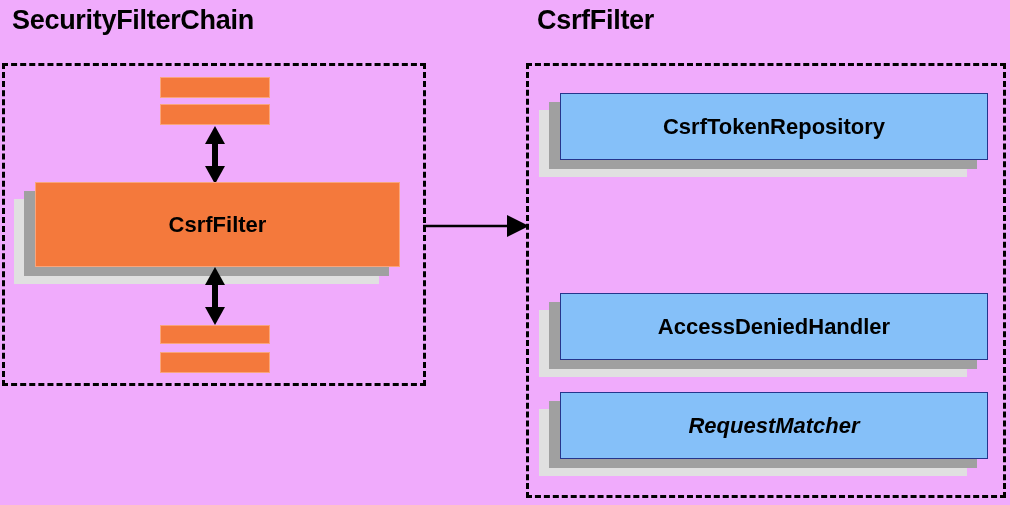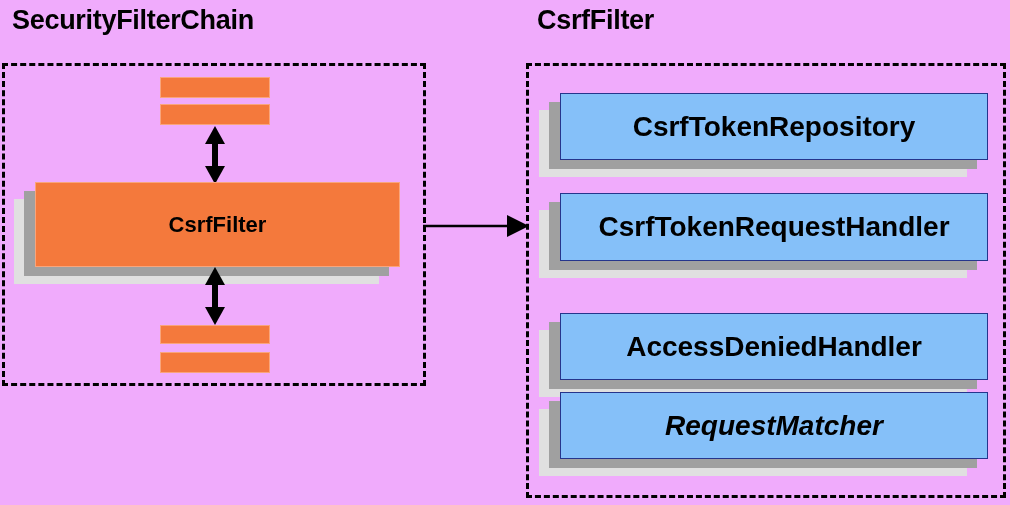--- a/index.html
+++ b/index.html
@@ -79,21 +79,21 @@
   
   .node.orange .face {
     background: #F4793C;
     border: 1px solid #F9A57C;
     font-size: 22px;
   }
   
   .node.blue .face {
     background: #85C0F9;
     border: 1px solid #26358C;
-    font-size: 28px;
+    font-size: 22px;
   }
 
   
   .bar {
     position: absolute;
     background: #F4793C;
     border: 1px solid #F9A57C;
     box-sizing: border-box;
   }
 
@@ -144,27 +144,22 @@
   </svg>
 
   <div class="dashed-panel" id="panel-right"></div>
 
   <div class="node blue" style="left:560px; top:93px; width:428px; height:67px;">
     <div class="shade-far"></div>
     <div class="shade-near"></div>
     <div class="face">CsrfTokenRepository</div>
   </div>
 
-  <div class="node blue" style="left:560px; top:193px; width:428px; height:68px;">
-    <div class="shade-far"></div>
-    <div class="shade-near"></div>
-    <div class="face">CsrfTokenRequestHandler</div>
-  </div>
 
-  <div class="node blue" style="left:560px; top:293px; width:428px; height:67px;margin-top:20px;">
+  <div class="node blue" style="left:560px; top:293px; width:428px; height:67px;">
     <div class="shade-far"></div>
     <div class="shade-near"></div>
     <div class="face">AccessDeniedHandler</div>
   </div>
 
   <div class="node blue" style="left:560px; top:392px; width:428px; height:67px;font-style:italic;">
     <div class="shade-far"></div>
     <div class="shade-near"></div>
     <div class="face">RequestMatcher</div>
   </div>

